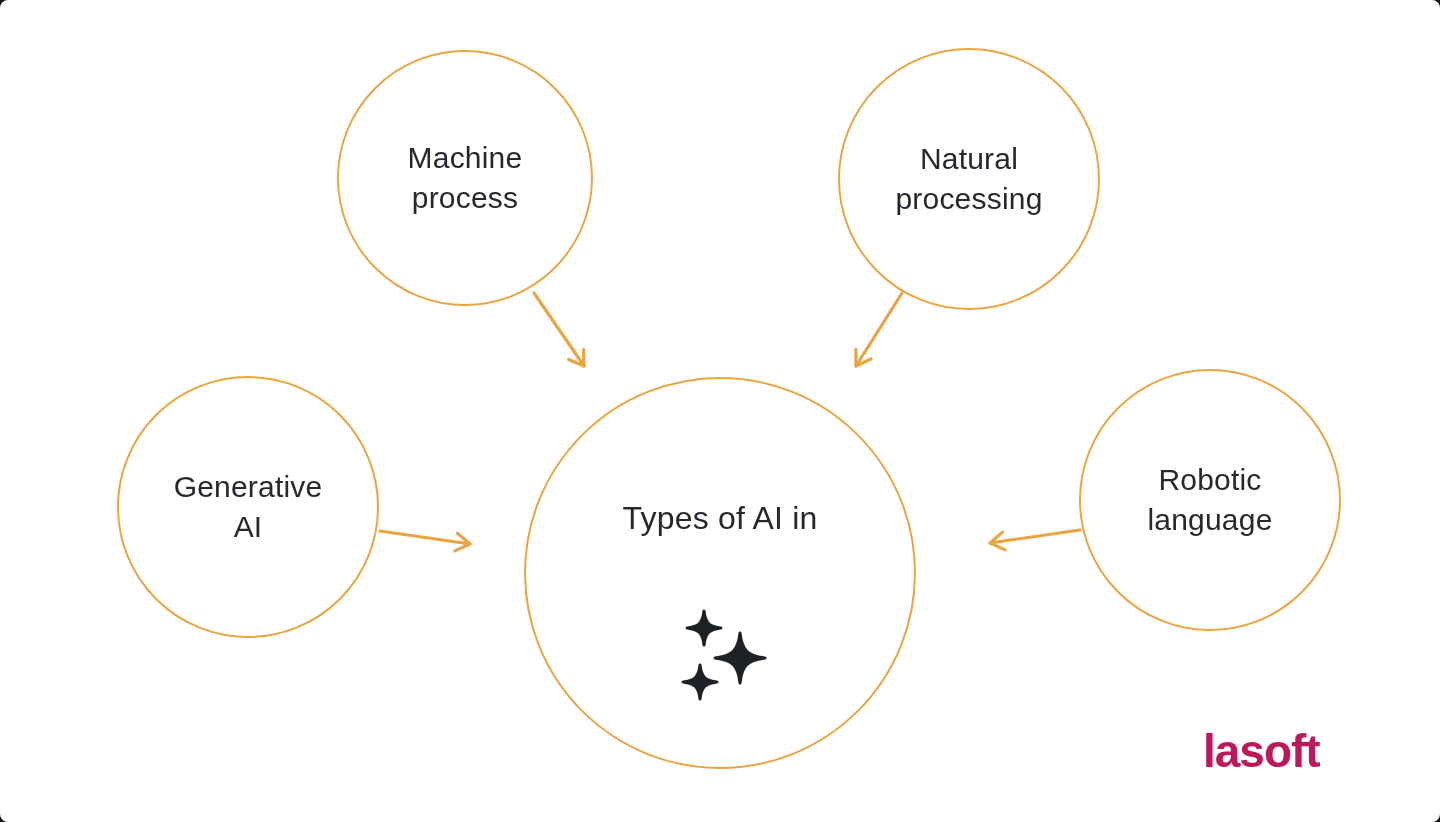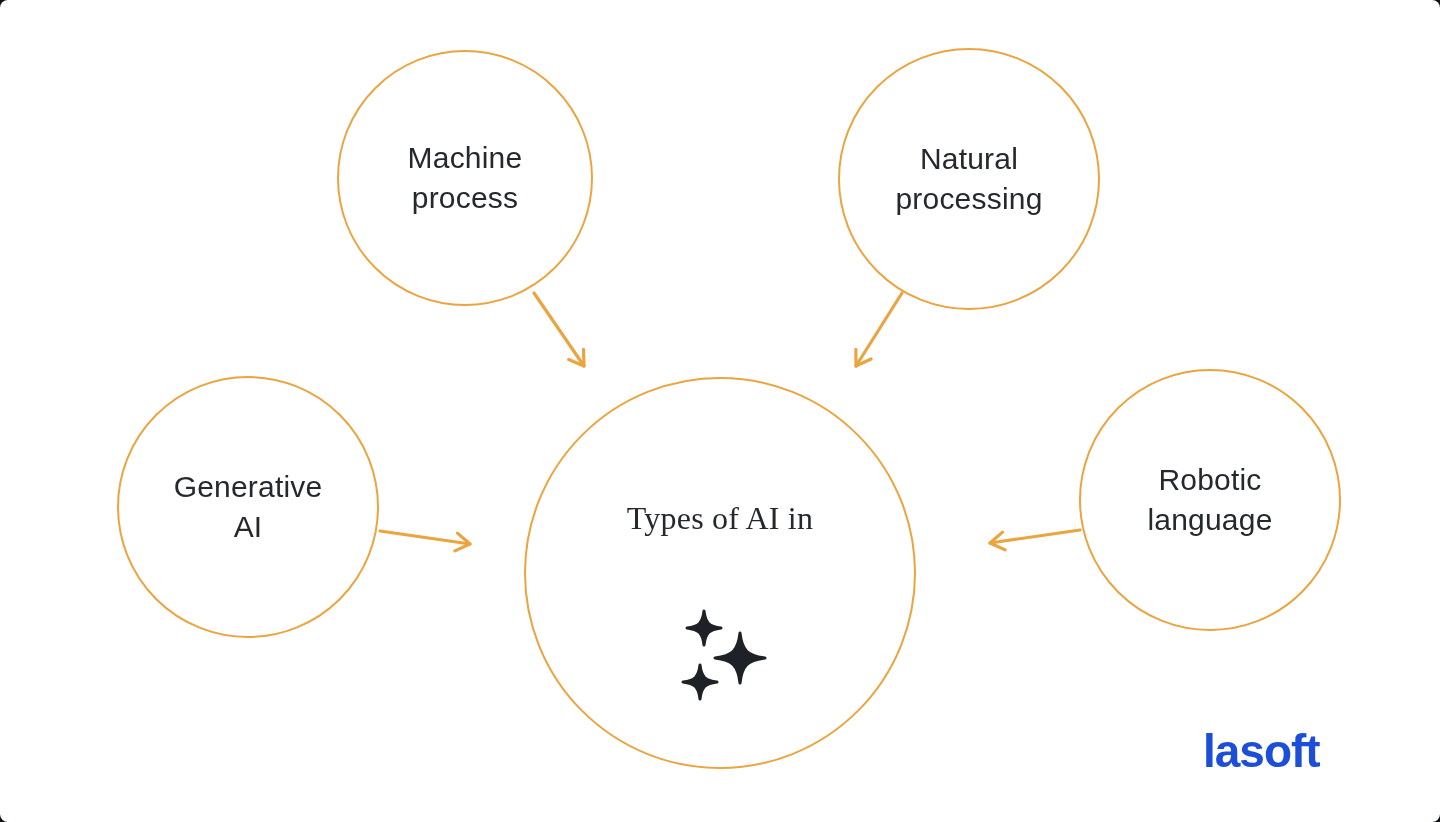--- a/index.html
+++ b/index.html
@@ -50,21 +50,20 @@
   .node-nlp  {left:838px; top:48px;  width:262px; height:262px;text-align:center;}
   .node-gen  {left:117px; top:376px; width:262px; height:262px;}
   .node-rpa  {left:1079px;top:369px; width:262px; height:262px;}
   .node-center{
     left:524px; top:377px; width:392px; height:392px;
     justify-content:flex-start;
   }
   .node-center .center-text{
     margin-top:118px;
     text-align:center;
-    font-family:Liberation Serif, serif;
   }
   .node-center .line{
     font-size:32px;
     line-height:43px;
   }
   .sparkles{
     position:absolute;
     left:146px;
     top:224px;
     width:100px;
@@ -72,21 +71,21 @@
   }
   .logo{
     position:absolute;
     left:1203px;
     top:727px;
     width:155px;
     font-size:46px;
     line-height:48px;
     font-weight:700;
     letter-spacing:-1px;
-    color:#1d4ed8;
+    color:#be185d;
     text-align:left;
   }
 </style>
 </head>
 <body>
 
 <div class="canvas">
 
   <svg class="arrow-layer" viewBox="0 0 1440 822" xmlns="http://www.w3.org/2000/svg">
     <defs>

